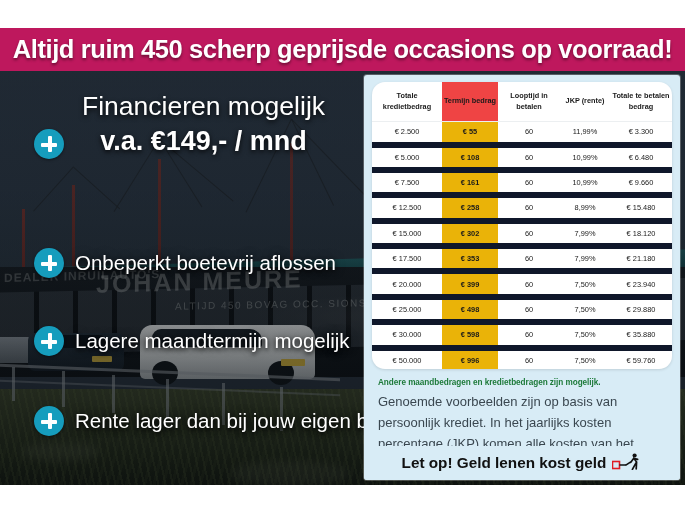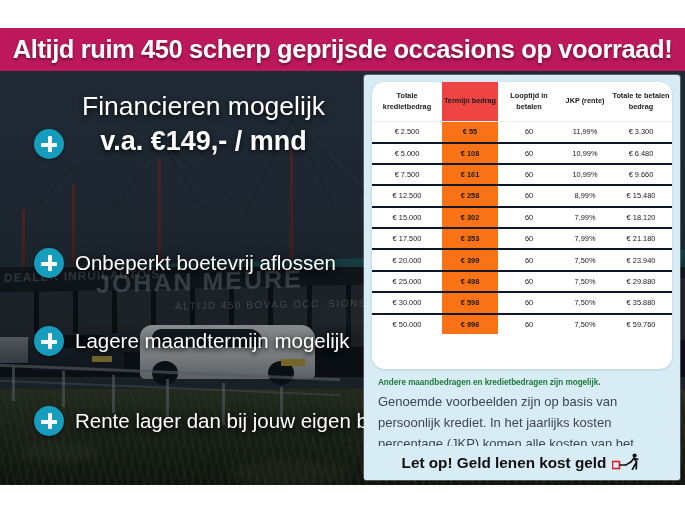--- a/index.html
+++ b/index.html
@@ -67,28 +67,28 @@
   .panel{position:absolute;left:364px;top:47px;width:316px;height:405px;
       background:#d8ecf6;border-radius:3px;z-index:5;overflow:hidden;
       box-shadow:0 0 0 1px rgba(255,255,255,.25);}
   .card{position:absolute;left:8px;top:7px;width:300px;height:287px;background:#ffffff;
       border-radius:13px;overflow:hidden;box-shadow:0 1px 3px rgba(0,0,0,.12);}
 
   table.rates{border-collapse:collapse;width:300px;table-layout:fixed;}
   table.rates th{font-size:7.3px;font-weight:bold;color:#1a1a1a;padding:9px 1px 9px;
       line-height:1.45;text-align:center;vertical-align:middle;}
   table.rates td{font-size:7.4px;color:#1a1a1a;text-align:center;padding:5.2px 1px;
-      border-top:2px solid #0f172a;}
+      border-top:6px solid #0f172a;}
   table.rates col.c1{width:70px;}
   table.rates col.c2{width:56px;}
   table.rates col.c3{width:62px;}
   table.rates col.c4{width:50px;}
   table.rates col.c5{width:62px;}
   th.hl{background:#ef4444;color:#ffffff;}
-  td.hl{background:#f97316;color:#ffffff;font-weight:bold;border-top:1px solid #30ad4d;}
+  td.hl{background:#eab308;color:#ffffff;font-weight:bold;border-top:1px solid #30ad4d;}
   tr:first-child td{border-top:1px solid #eceff1;}
 
   .note-title{position:absolute;left:14px;top:303px;width:290px;color:#1d7a3a;
       font-size:8.2px;font-weight:bold;letter-spacing:-0.05px;}
   .note-body{position:absolute;left:14px;top:316px;width:288px;color:#3a4750;
       font-size:13px;line-height:1.62;}
   .warnbar{position:absolute;left:0;bottom:0;width:316px;height:34px;background:#d8ecf6;
       display:flex;align-items:center;justify-content:center;}
   .warntext{color:#111111;font-size:15.3px;font-weight:bold;white-space:nowrap;}
   .warnlogo{display:inline-block;margin-left:6px;vertical-align:-2px;}

